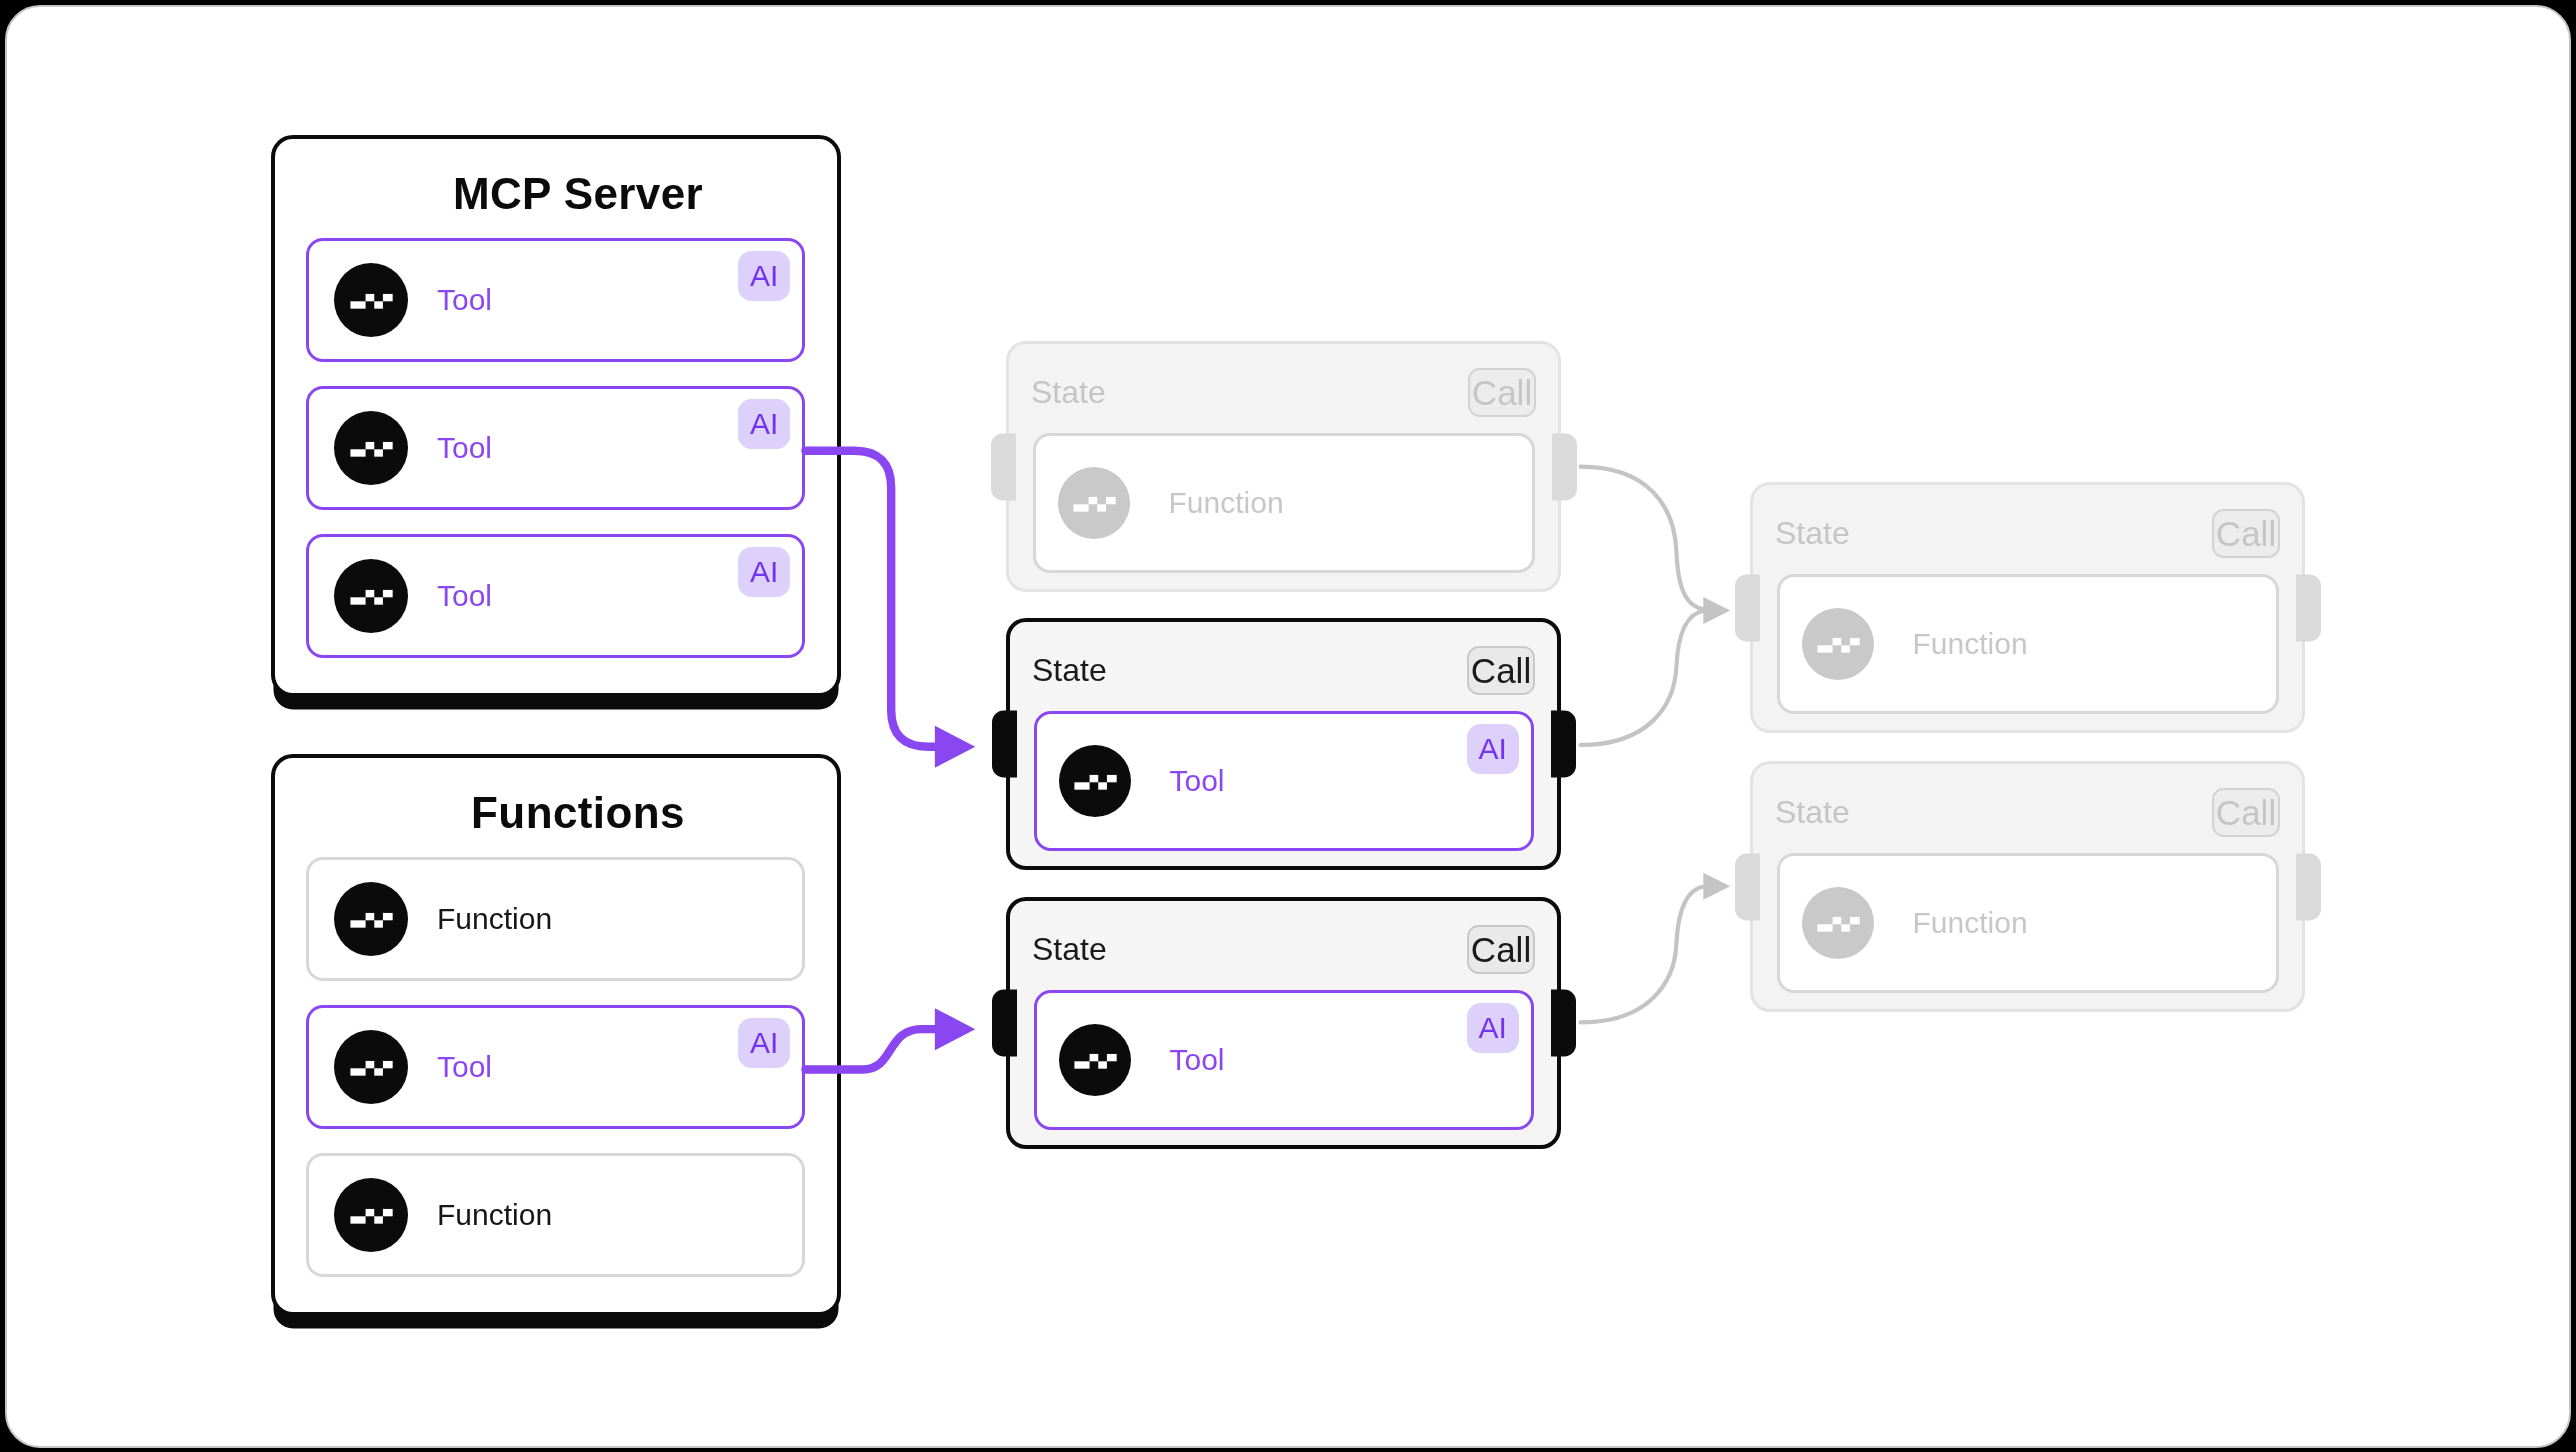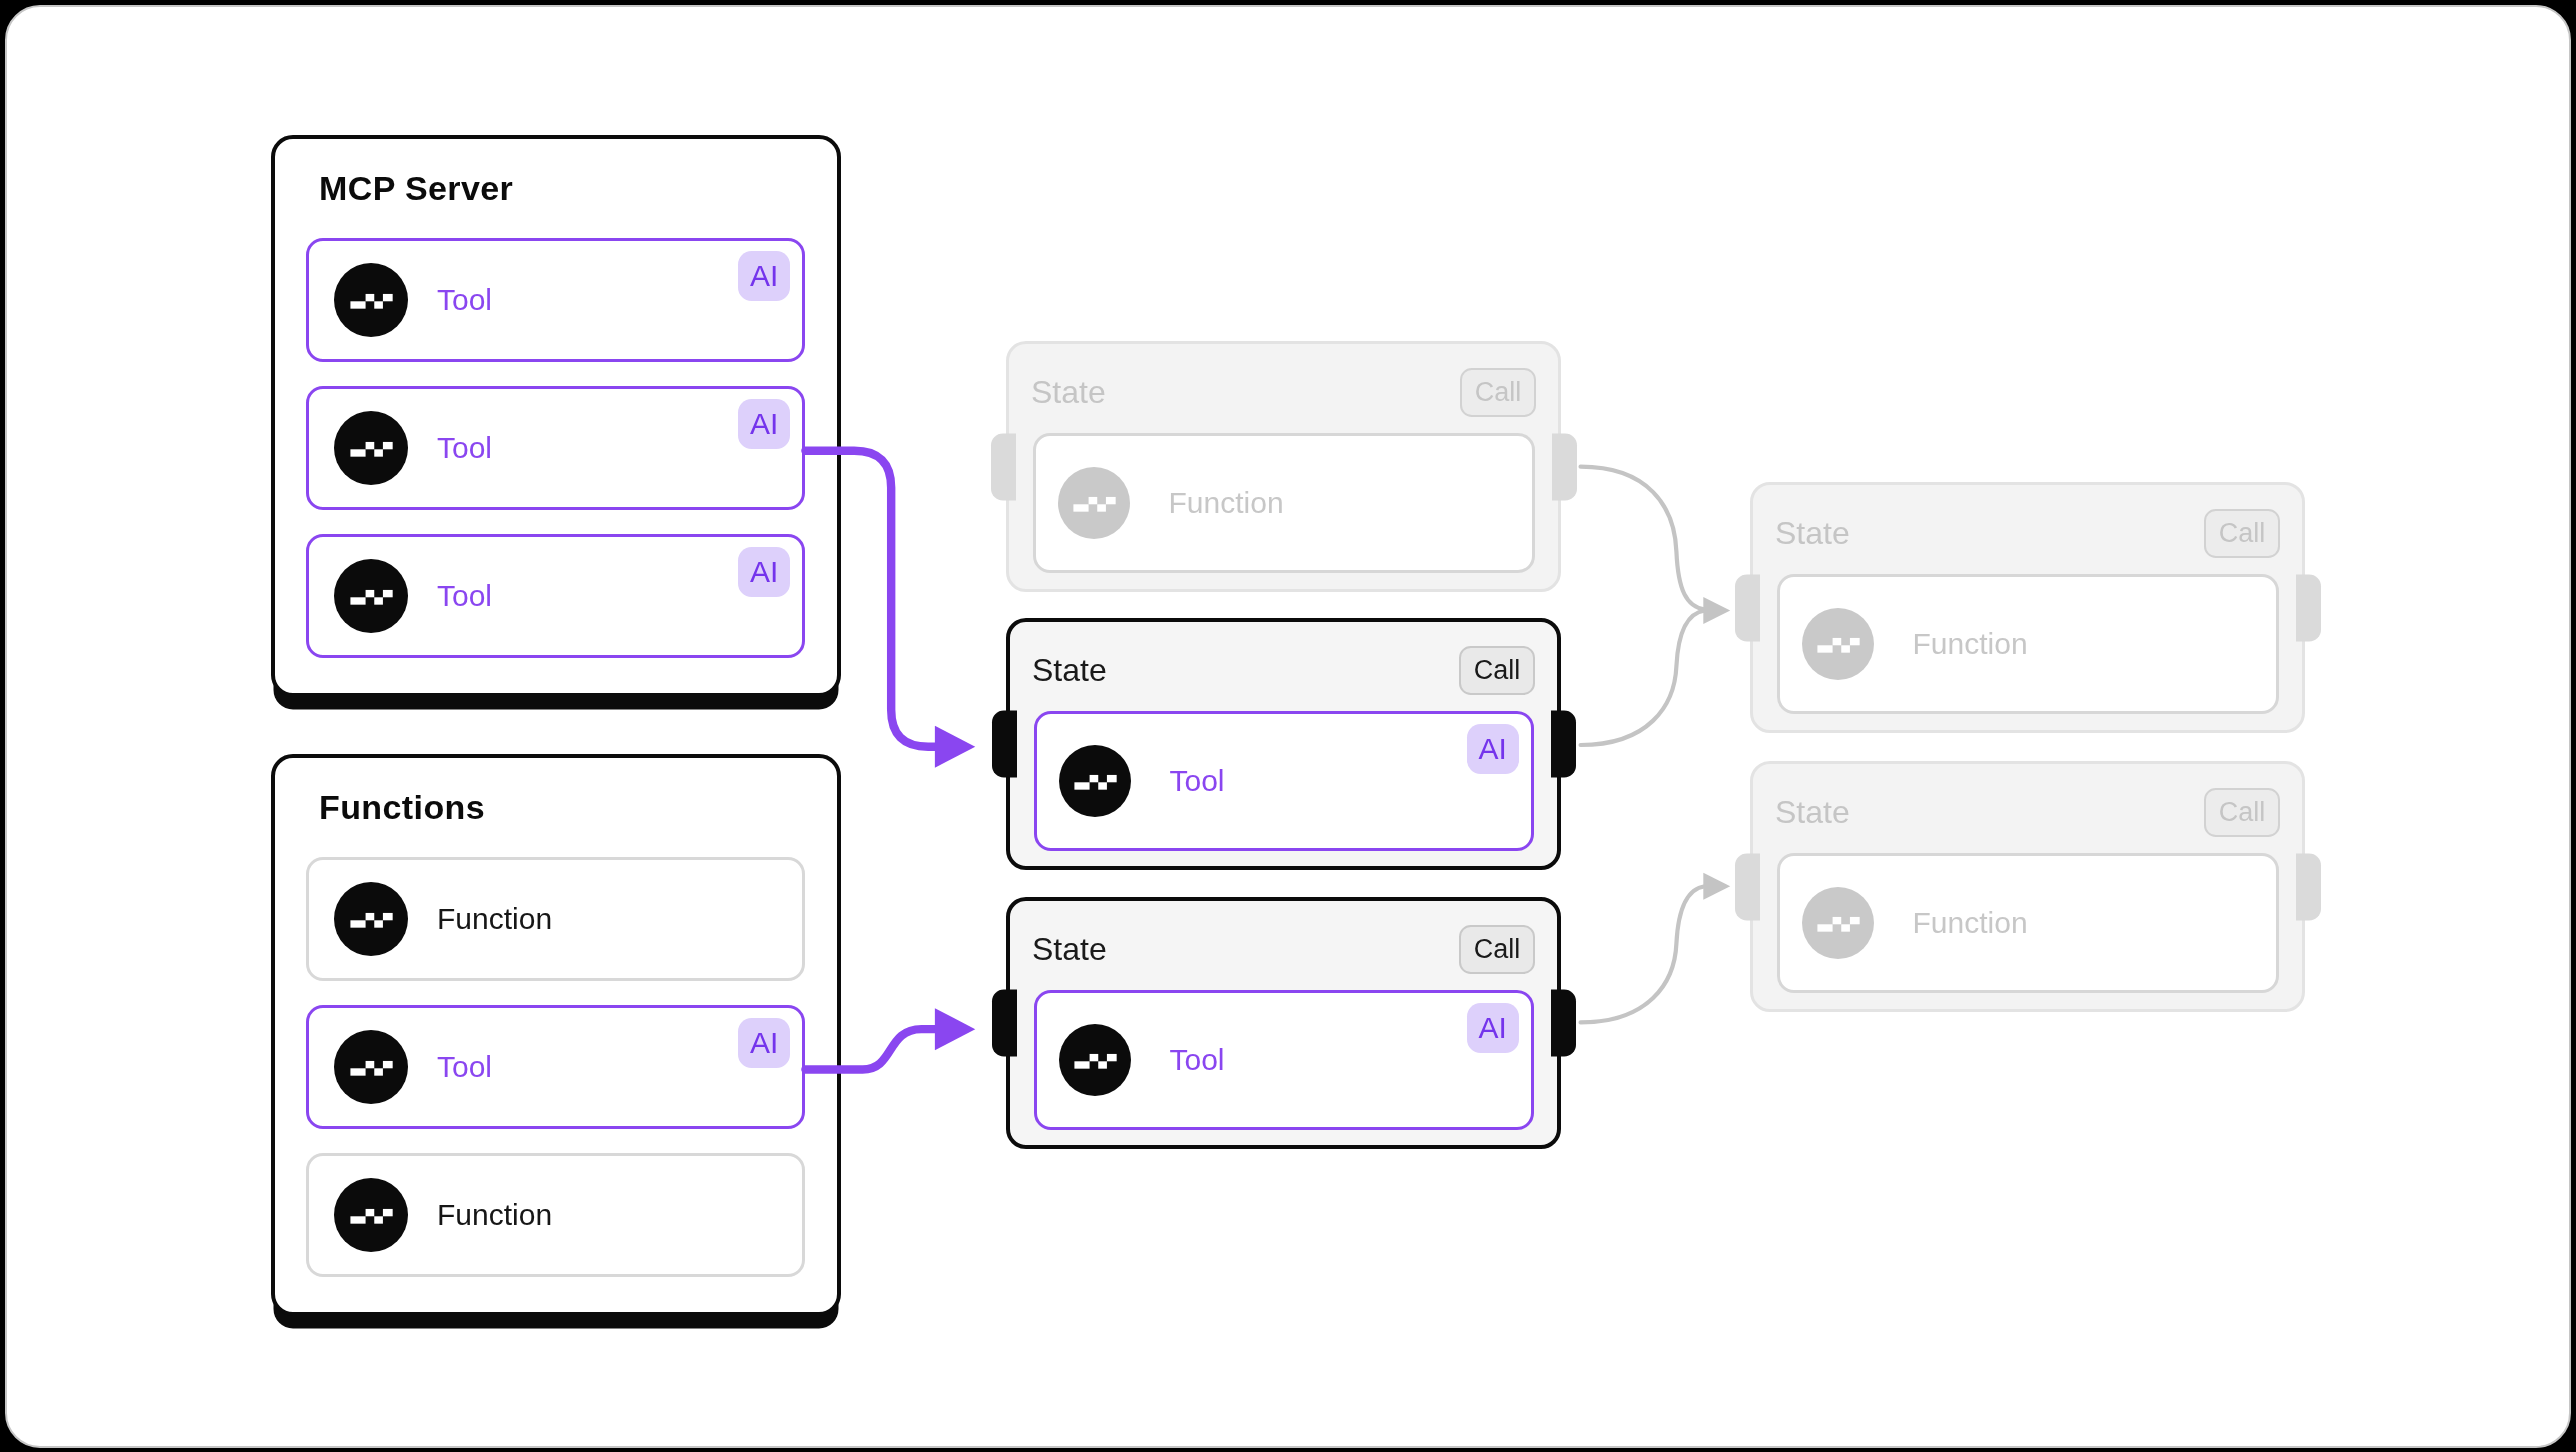--- a/index.html
+++ b/index.html
@@ -5,21 +5,21 @@
   html,body{margin:0;padding:0;width:2576px;height:1453px;background:#000;
     font-family:"Liberation Sans",sans-serif;position:relative;overflow:hidden;}
 
   .stage{position:absolute;inset:5px;background:#ffffff;border:2.5px solid #c6c6c6;
     border-radius:35px;}
 
   
   .panel{position:absolute;left:271px;width:570px;height:562px;background:#fff;
     border:4.2px solid #0b0b0b;border-radius:22px;box-sizing:border-box;
     box-shadow:0 15px 0 -2.5px #0b0b0b;}
-  .panel-title{margin:30px 0 0;font-size:34px;font-weight:700;
+  .panel-title{margin:30px 0 0;text-align:center;font-size:44px;font-weight:700;
     color:#0b0b0b;letter-spacing:0.4px;padding-left:44px;}
   .item{position:absolute;left:31px;width:499px;height:124px;background:#fff;
     border-radius:17px;box-sizing:border-box;display:flex;align-items:center;}
   .item.tool{border:3.4px solid #8a46f0;}
   .item.fn{border:3.4px solid #d8d8d8;}
   .item-label{margin-left:29px;font-size:30px;color:#161616;}
   .item.tool .item-label{color:#8a46f0;}
 
   .dot{width:74px;height:74px;border-radius:50%;background:#0b0b0b;flex:none;
     margin-left:25px;display:flex;align-items:center;justify-content:center;}
@@ -30,22 +30,22 @@
     border-radius:13.5px;background:#ddd0fb;color:#7434ec;font-size:30px;font-weight:400;
     display:flex;align-items:center;justify-content:center;}
 
   
   .node{position:absolute;width:555px;height:252px;background:#f5f5f5;
     border:4.2px solid #0b0b0b;border-radius:20px;box-sizing:border-box;}
   .node.inactive{background:#f3f3f3;border:3.4px solid #e3e3e3;}
   .node-header{position:absolute;left:22px;right:22px;top:23.5px;height:50px;
     display:flex;align-items:center;justify-content:space-between;}
   .state-label{font-size:32px;color:#1a1a1a;}
-  .call-btn{width:76px;height:49px;border-radius:11.8px;background:#e9e9e9;
-    border:2.5px solid #c9c9c9;font-size:27px;color:#1a1a1a;box-sizing:border-box;
+  .call-btn{width:68px;height:49px;border-radius:11.8px;background:#e9e9e9;
+    border:2.5px solid #c9c9c9;font-size:35px;color:#1a1a1a;box-sizing:border-box;
     display:flex;align-items:center;justify-content:center;
     font-family:"Liberation Sans",sans-serif;padding:12px;}
   .node.inactive .state-label{color:#c5c5c5;}
   .node.inactive .call-btn{background:#ececec;border-color:#d2d2d2;color:#c5c5c5;}
 
   .node-card{position:absolute;left:23.5px;right:23.5px;top:89px;height:140px;
     background:#fff;border-radius:17px;box-sizing:border-box;
     display:flex;align-items:center;}
   .node-card.tool{border:3.4px solid #8a46f0;}
   .node-card.fn{border:3.4px solid #d7d7d7;}

